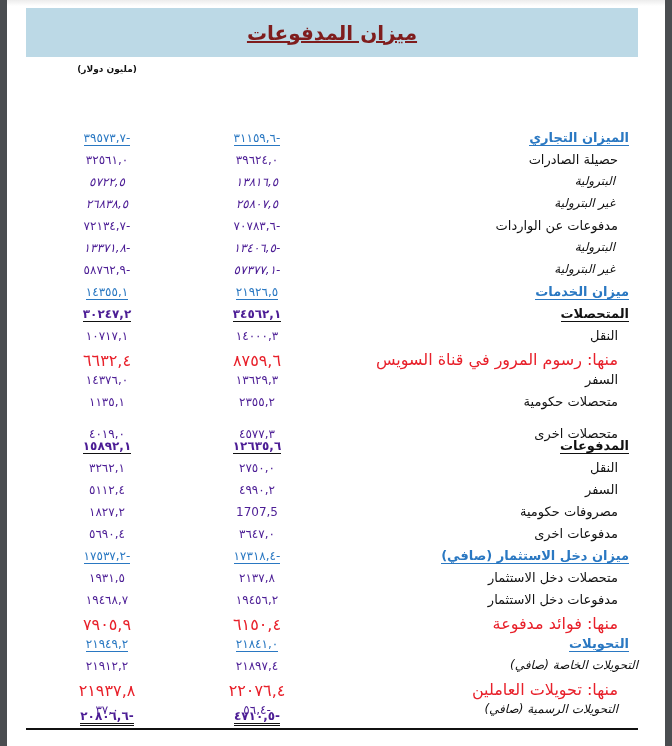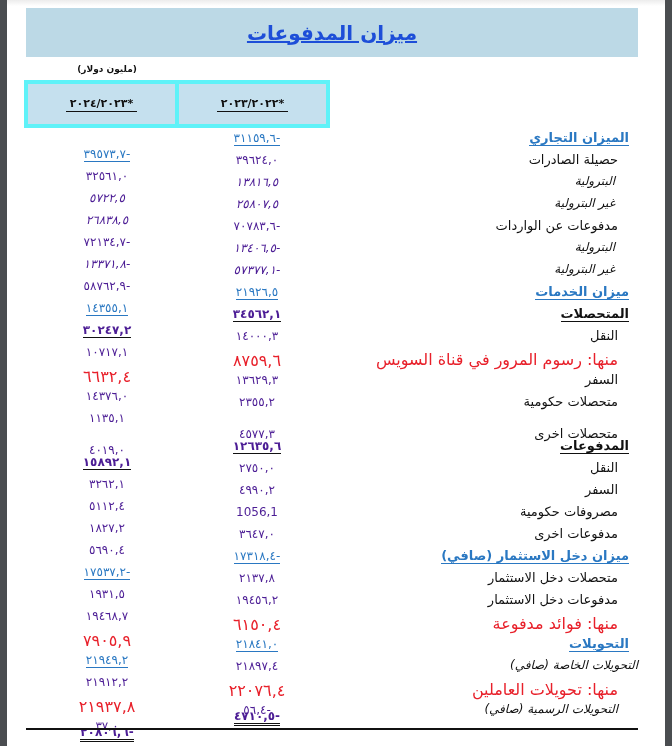--- a/index.html
+++ b/index.html
@@ -1,27 +1,27 @@
 <!DOCTYPE html>
 <html><head>
 <meta charset="utf-8">
 <style>
   html, body { margin:0; padding:0; }
   body { width:672px; height:746px; background:#4a4d50; position:relative; overflow:hidden; font-family:"DejaVu Sans", sans-serif; }
   .page { position:absolute; left:7px; top:0; width:658px; height:746px; background:#ffffff; }
   .page-topshade { position:absolute; left:0; top:0; right:0; height:6px; background:linear-gradient(#ececec,#ffffff); }
   .title-band { position:absolute; left:19px; top:8px; width:612px; height:49px; background:#bcd9e6; display:flex; align-items:center; justify-content:center; }
-  .title-text { font-family:"DejaVu Sans", sans-serif; font-weight:bold; font-size:20px; color:#1d4ed8; text-decoration:underline; direction:rtl; }
+  .title-text { font-family:"DejaVu Sans", sans-serif; font-weight:bold; font-size:20px; color:#7f1d1d; text-decoration:underline; direction:rtl; }
   .unit { position:absolute; left:56px; top:64px; width:88px; text-align:center; font-size:9px; font-weight:bold; color:#111; direction:rtl; }
   .hdr { position:absolute; left:17px; top:80px; width:306px; height:48px; background:#5ff2f8; }
   .hdr-cell { position:absolute; top:4px; height:40px; width:147px; background:#c5e0ee; display:flex; align-items:center; justify-content:center; }
   .hdr-cell span { font-size:11px; font-weight:bold; color:#111; border-bottom:1.5px solid #111; padding:0 4px 1px; direction:rtl; }
   .row { position:absolute; left:0; width:658px; height:22px; }
   .v { position:absolute; width:120px; text-align:center; font-size:12px; color:#4c1d95; top:3px; white-space:nowrap; }
-  .v.c1 { left:40px;margin-top:16px; }  
+  .v.c1 { left:40px; }  
   .v.c2 { left:190px; } 
   .lbl { position:absolute; right:36px; top:2px; font-size:13px; color:#111; direction:rtl; white-space:nowrap; }
   .lbl.indent { right:47px; }
   .lbl.indent2 { right:50px; font-style:italic; font-size:12px; }
   .lbl.ital { font-style:italic; font-size:12px;margin-left:27px; }
   .blue { color:#2a78c2 !important; }
   .blue.v span, .blue.lbl span { border-bottom:1.5px solid #2a78c2; }
   .bold { font-weight:bold; }
   .ul span { border-bottom:1.5px solid #111; }
   .red { color:#e8202a !important; font-size:16px; }
@@ -30,28 +30,20 @@
 </style>
 </head>
 <body>
 
 <div class="page">
   <div class="page-topshade"></div>
   <div class="title-band">
     <span class="title-text">ميزان المدفوعات</span>
   </div>
   <div class="unit">(مليون دولار)</div>
-  <div class="hdr">
-    <div class="hdr-cell" style="left:4px">
-        <span>*٢٠٢٤/٢٠٢٣</span>
-      </div>
-    <div class="hdr-cell" style="left:155px">
-        <span>*٢٠٢٣/٢٠٢٢</span>
-      </div>
-  </div>
   <div id="rows">
       <div class="row" style="top: 128px;">
         <div class="v blue c1"><span>٣٩٥٧٣,٧-</span></div>
         <div class="v blue c2"><span>٣١١٥٩,٦-</span></div>
         <div class="lbl blue bold"><span>الميزان التجاري</span></div>
       </div>
       <div class="row" style="top: 150px;">
         <div class="v c1"><span>٣٢٥٦١,٠</span></div>
         <div class="v c2"><span>٣٩٦٢٤,٠</span></div>
         <div class="lbl indent"><span>حصيلة الصادرات</span></div>
@@ -126,21 +118,21 @@
         <div class="v c2"><span>٢٧٥٠,٠</span></div>
         <div class="lbl indent"><span>النقل</span></div>
       </div>
       <div class="row" style="top: 480px;">
         <div class="v c1"><span>٥١١٢,٤</span></div>
         <div class="v c2"><span>٤٩٩٠,٢</span></div>
         <div class="lbl indent"><span>السفر</span></div>
       </div>
       <div class="row" style="top: 502px;">
         <div class="v c1"><span>١٨٢٧,٢</span></div>
-        <div class="v c2"><span>1056,1</span></div>
+        <div class="v c2"><span>1707,5</span></div>
         <div class="lbl indent"><span>مصروفات حكومية</span></div>
       </div>
       <div class="row" style="top: 524px;">
         <div class="v c1"><span>٥٦٩٠,٤</span></div>
         <div class="v c2"><span>٣٦٤٧,٠</span></div>
         <div class="lbl indent"><span>مدفوعات اخرى</span></div>
       </div>
       <div class="row" style="top: 546px;">
         <div class="v blue c1"><span>١٧٥٣٧,٢-</span></div>
         <div class="v blue c2"><span>١٧٣١٨,٤-</span></div>

